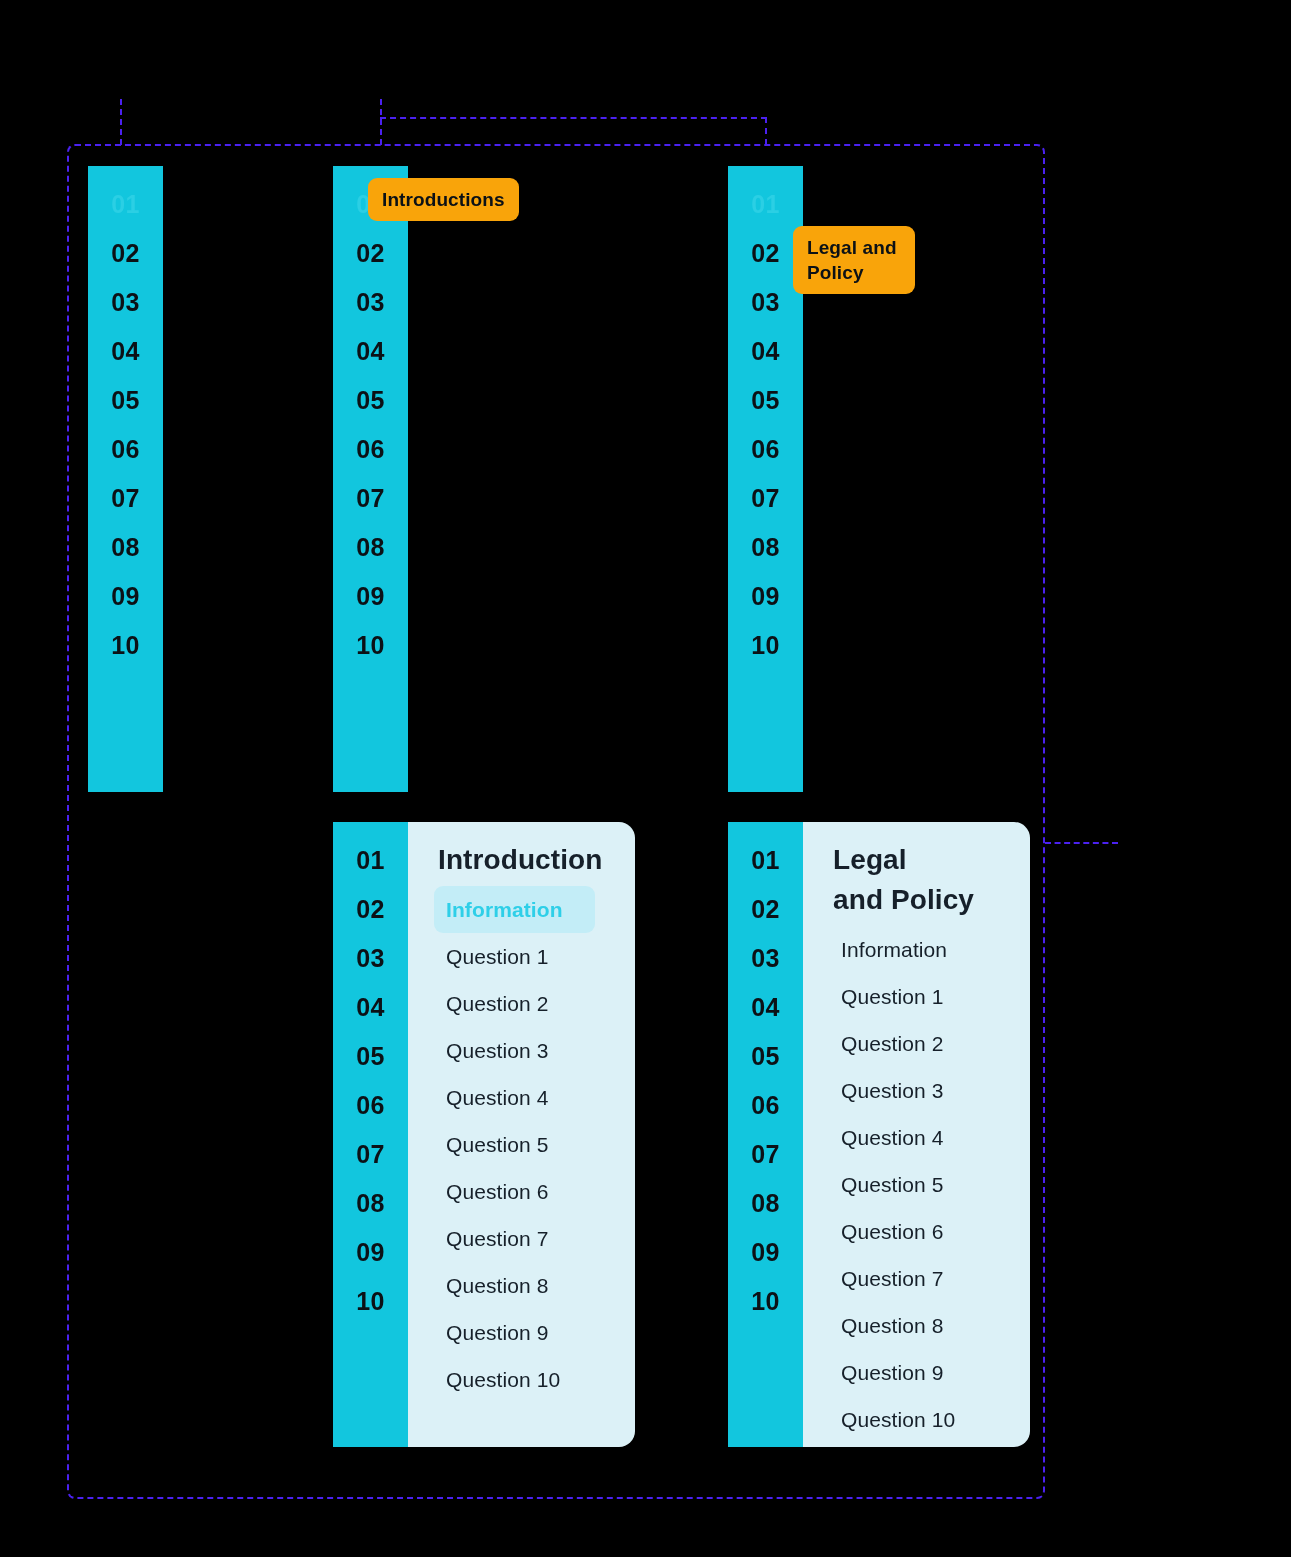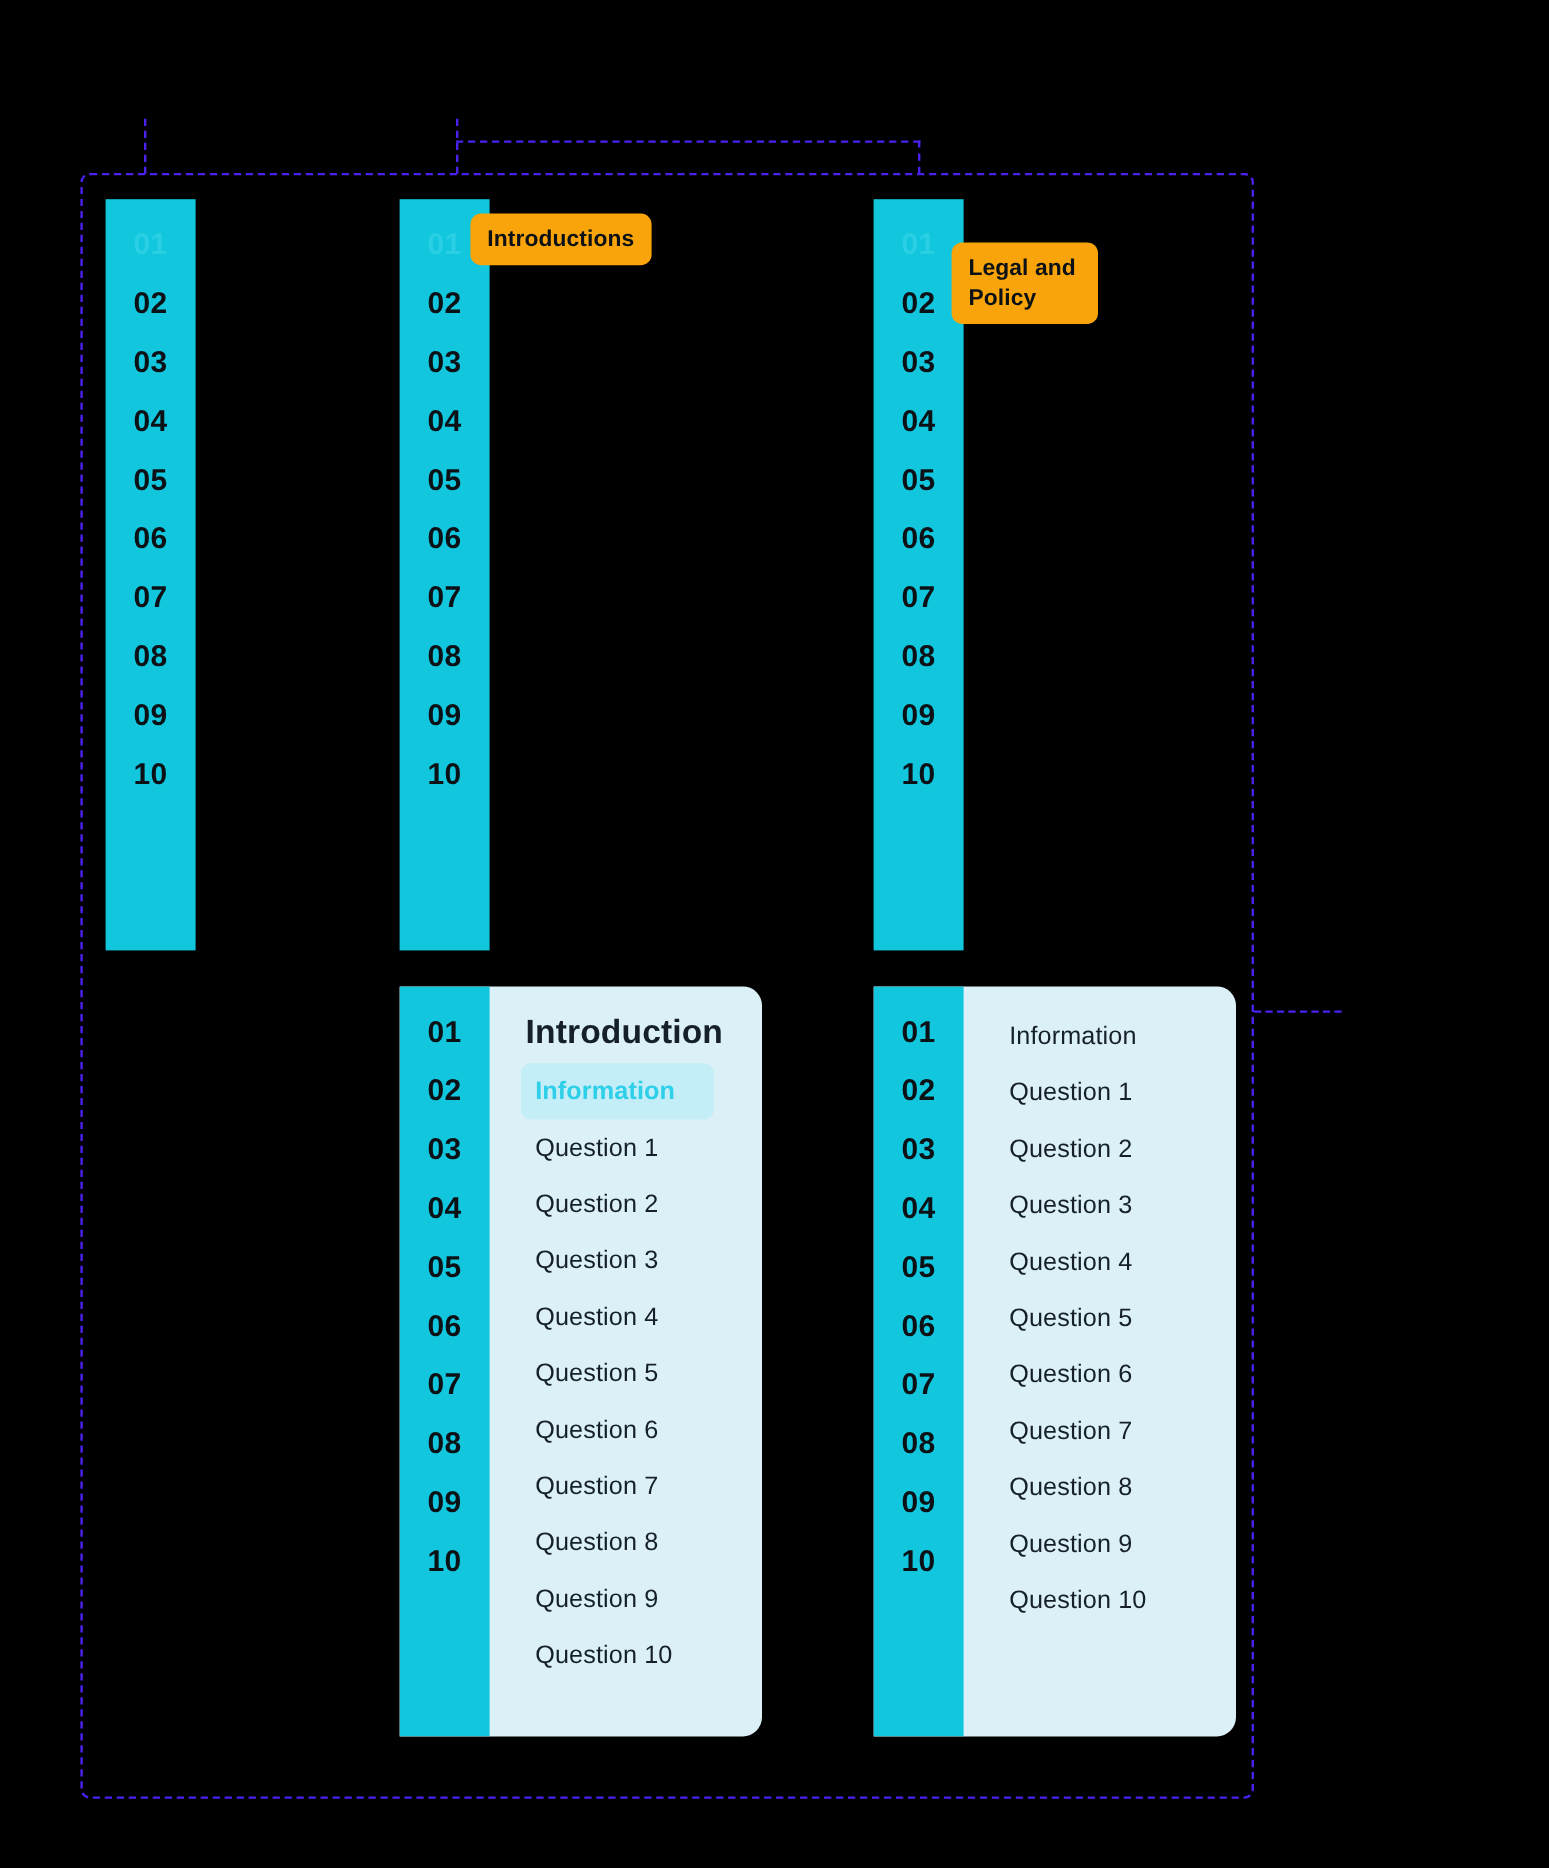--- a/index.html
+++ b/index.html
@@ -165,25 +165,25 @@
     <div class="num">03</div>
     <div class="num">04</div>
     <div class="num">05</div>
     <div class="num">06</div>
     <div class="num">07</div>
     <div class="num">08</div>
     <div class="num">09</div>
     <div class="num">10</div>
   </div>
 
-  <div class="badge" style="left:392px; top:178px;">
+  <div class="badge" style="left:368px; top:178px;">
     <span>Introductions</span>
   </div>
 
-  <div class="badge" style="left:793px; top:202px; width:122px;">
+  <div class="badge" style="left:793px; top:226px; width:122px;">
     <span style="display:block">Legal and</span>
     <span style="display:block">Policy</span>
   </div>
 
   <div class="card" style="left:333px; top:822px; width:302px; height:625px;">
     <div class="card-rail">
       <div class="num ghost">01</div>
       <div class="num">02</div>
       <div class="num">03</div>
       <div class="num">04</div>
@@ -221,20 +221,24 @@
       <div class="num">03</div>
       <div class="num">04</div>
       <div class="num">05</div>
       <div class="num">06</div>
       <div class="num">07</div>
       <div class="num">08</div>
       <div class="num">09</div>
       <div class="num">10</div>
     </div>
     <div class="card-body">
+      <div class="card-title">
+        <span class="ln">Legal</span>
+        <span class="ln">and Policy</span>
+      </div>
       <ul class="card-list">
         <li>Information</li>
         <li>Question 1</li>
         <li>Question 2</li>
         <li>Question 3</li>
         <li>Question 4</li>
         <li>Question 5</li>
         <li>Question 6</li>
         <li>Question 7</li>
         <li>Question 8</li>

